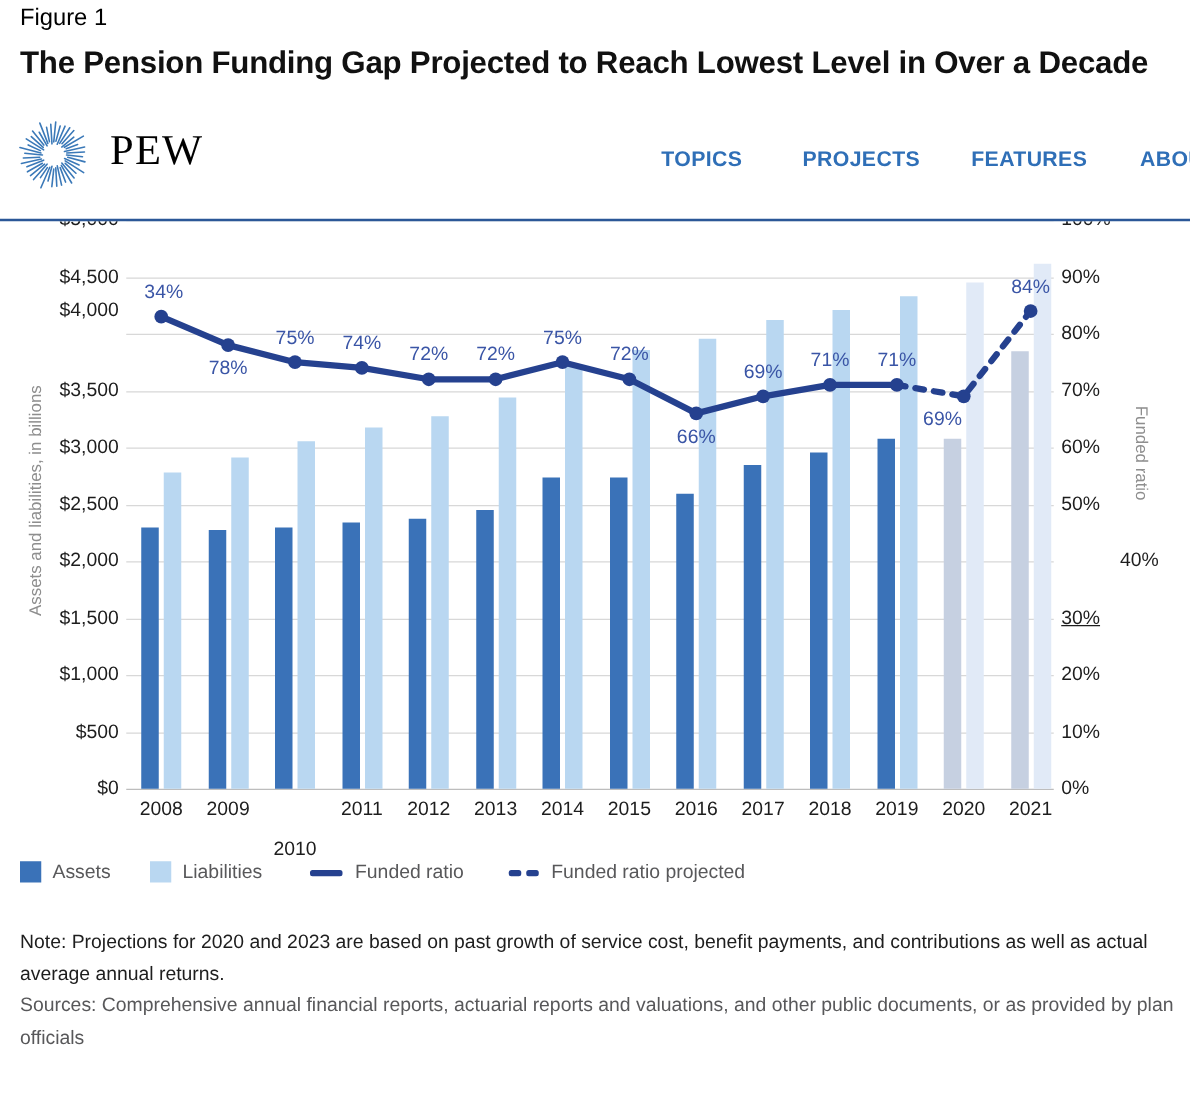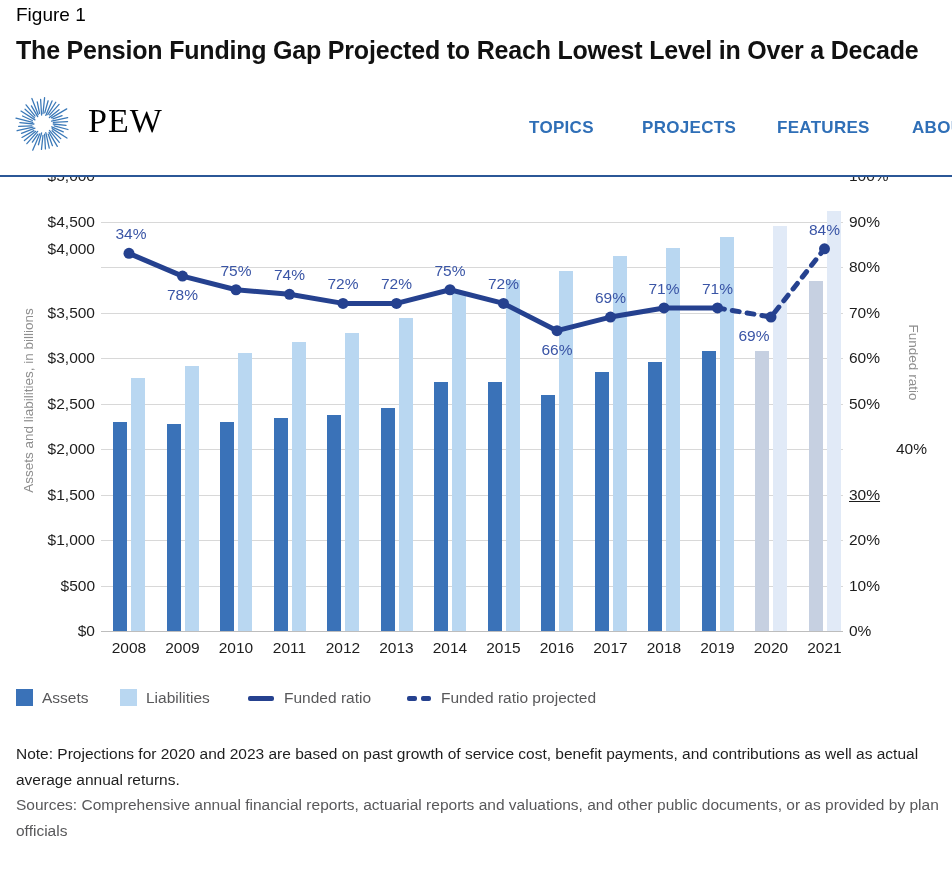--- a/index.html
+++ b/index.html
@@ -138,21 +138,21 @@
       <div class="axis-title left">Assets and liabilities, in billions</div>
       <div class="axis-title right">Funded ratio</div>
       <div class="bar" style="left: 113px; top: 421.7px; height: 209.3px; background: rgb(58, 114, 184);"></div>
       <div class="bar" style="left: 131px; top: 378.02px; height: 252.98px; background: rgb(185, 215, 241);"></div>
       <div class="xtick" style="left: 102px;">2008</div>
       <div class="bar" style="left: 166.5px; top: 423.52px; height: 207.48px; background: rgb(58, 114, 184);"></div>
       <div class="bar" style="left: 184.5px; top: 366.19px; height: 264.81px; background: rgb(185, 215, 241);"></div>
       <div class="xtick" style="left: 155.5px;">2009</div>
       <div class="bar" style="left: 220px; top: 421.7px; height: 209.3px; background: rgb(58, 114, 184);"></div>
       <div class="bar" style="left: 238px; top: 352.54px; height: 278.46px; background: rgb(185, 215, 241);"></div>
-      <div class="xtick" style="left: 209px;">2010</div>
+      <div class="xtick" style="left: 209px; margin-top: 32px;">2010</div>
       <div class="bar" style="left: 273.5px; top: 418.06px; height: 212.94px; background: rgb(58, 114, 184);"></div>
       <div class="bar" style="left: 291.5px; top: 341.62px; height: 289.38px; background: rgb(185, 215, 241);"></div>
       <div class="xtick" style="left: 262.5px;">2011</div>
       <div class="bar" style="left: 327px; top: 415.33px; height: 215.67px; background: rgb(58, 114, 184);"></div>
       <div class="bar" style="left: 345px; top: 332.52px; height: 298.48px; background: rgb(185, 215, 241);"></div>
       <div class="xtick" style="left: 316px;">2012</div>
       <div class="bar" style="left: 380.5px; top: 408.05px; height: 222.95px; background: rgb(58, 114, 184);"></div>
       <div class="bar" style="left: 398.5px; top: 317.96px; height: 313.04px; background: rgb(185, 215, 241);"></div>
       <div class="xtick" style="left: 369.5px;">2013</div>
       <div class="bar" style="left: 434px; top: 381.66px; height: 249.34px; background: rgb(58, 114, 184);"></div>

